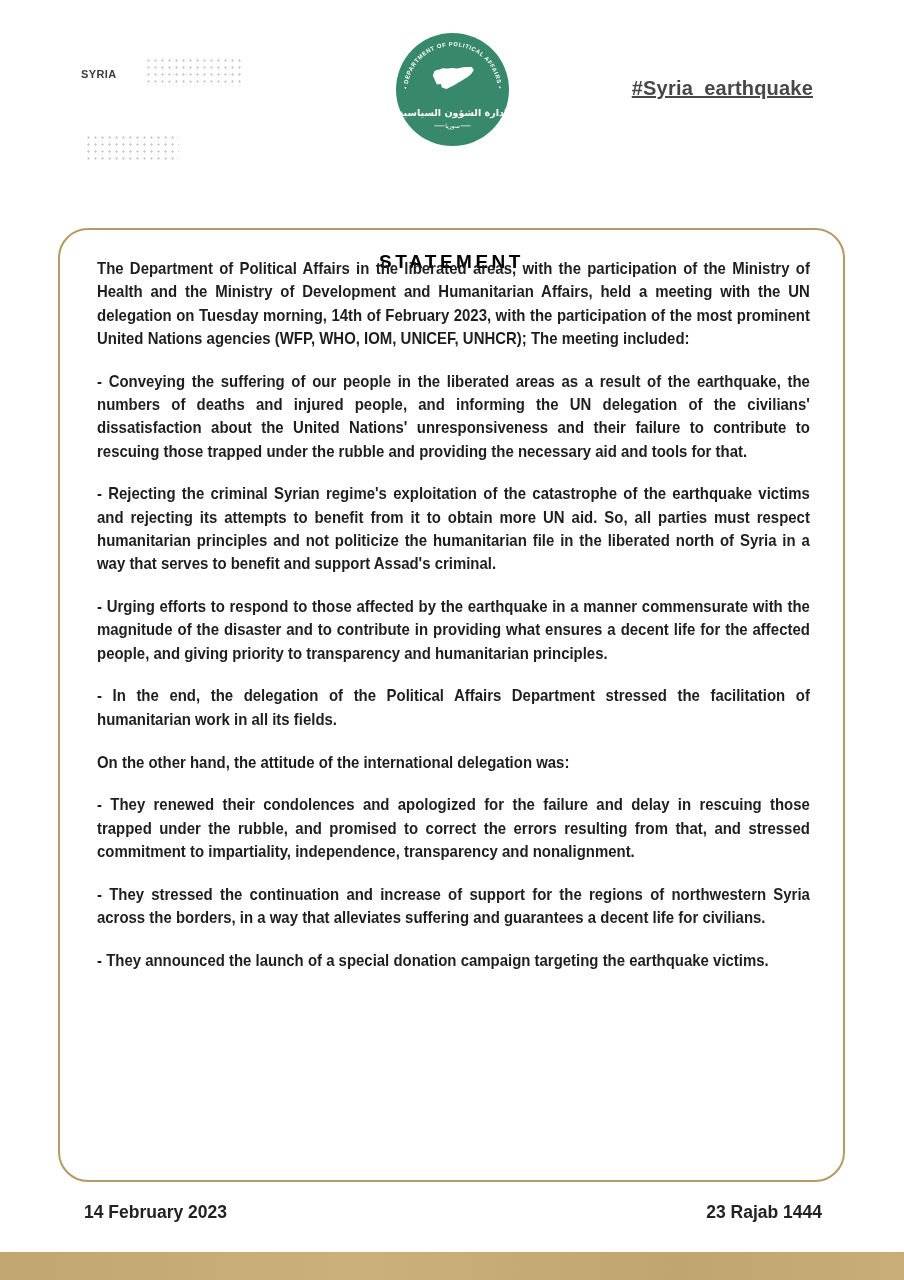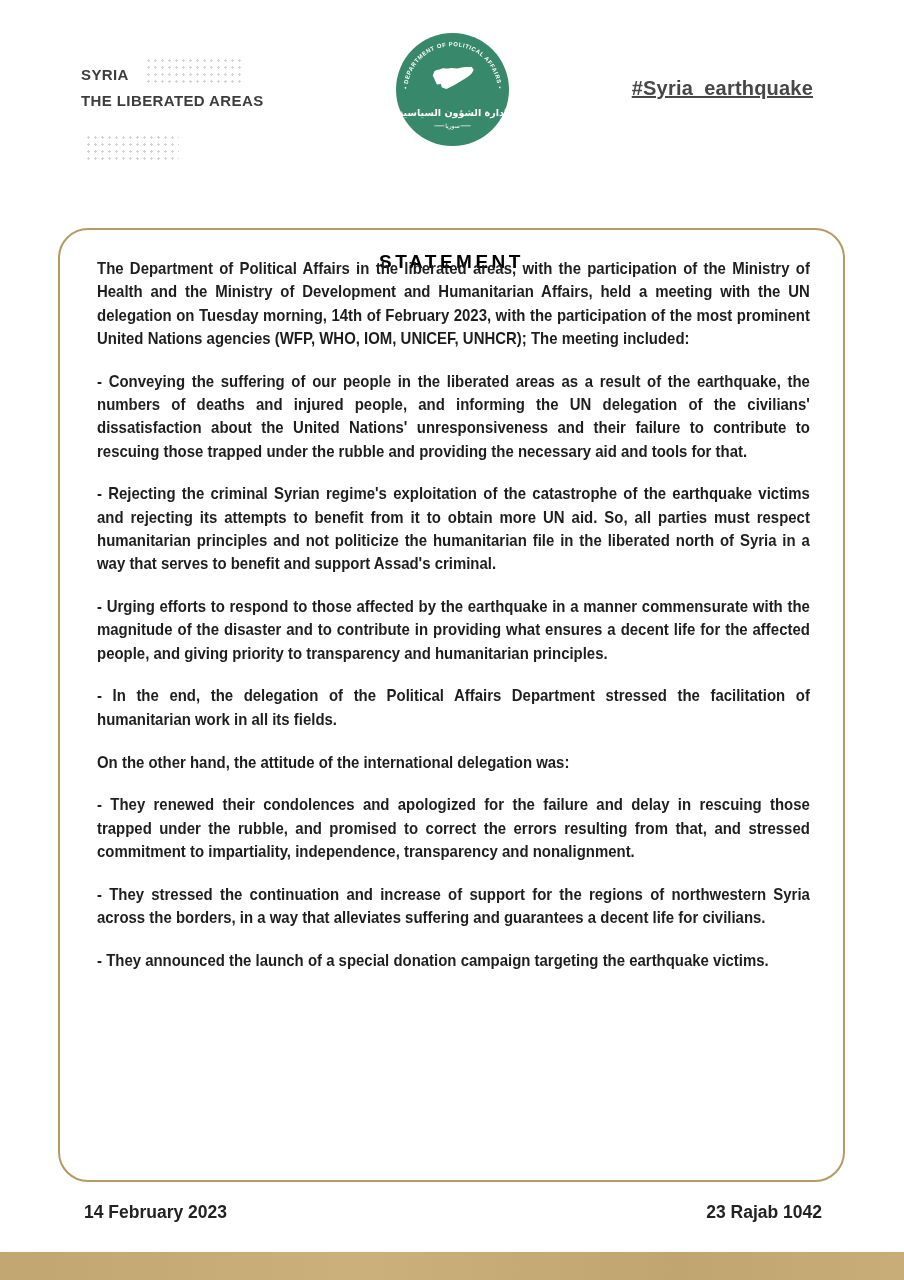--- a/index.html
+++ b/index.html
@@ -10,21 +10,21 @@
     background: #ffffff;
     overflow: hidden;
     font-family: "Liberation Sans", sans-serif;
   }
 
   
   .org {
     position: absolute;
     left: 81px;
     top: 62px;
-    font-size: 15px;
+    font-size: 11px;
     font-weight: bold;
     color: #3d3d3d;
     letter-spacing: 0.4px;
     line-height: 25.5px;
     z-index: 2;
   }
   .dots {
     position: absolute;
     background-image: radial-gradient(#d2d2d2 1.1px, transparent 1.1px);
     background-size: 7px 7px;
@@ -121,21 +121,20 @@
 </head>
 <body>
 
 <div class="page">
 
   <div class="dots dots-1"></div>
   <div class="dots dots-2"></div>
 
   <div class="org">
     <div>SYRIA</div>
-    <div>THE LIBERATED AREAS</div>
   </div>
 
   <div class="logo-wrap">
     <svg width="113" height="113" viewBox="0 0 112 112">
       <circle cx="56" cy="56" r="56" fill="#38886c"></circle>
       <defs>
         <path id="arcTop" d="M 11 58 A 45 45 0 0 1 101 58" fill="none"></path>
       </defs>
       <text font-size="5.8" font-weight="bold" fill="#ffffff" letter-spacing="0.6">
         <textPath href="#arcTop" startOffset="50%" text-anchor="middle">• DEPARTMENT OF POLITICAL AFFAIRS •</textPath>
@@ -160,18 +159,18 @@
       <p>- In the end, the delegation of the Political Affairs Department stressed the facilitation of humanitarian work in all its fields.</p>
       <p>On the other hand, the attitude of the international delegation was:</p>
       <p>- They renewed their condolences and apologized for the failure and delay in rescuing those trapped under the rubble, and promised to correct the errors resulting from that, and stressed commitment to impartiality, independence, transparency and nonalignment.</p>
       <p>- They stressed the continuation and increase of support for the regions of northwestern Syria across the borders, in a way that alleviates suffering and guarantees a decent life for civilians.</p>
       <p>- They announced the launch of a special donation campaign targeting the earthquake victims.</p>
     </div>
   </div>
 
   <div class="footer">
     <span>14 February 2023</span>
-    <span>23 Rajab 1042</span>
+    <span>23 Rajab 1444</span>
   </div>
 
   <div class="gold-bar"></div>
 
 </div>
 
 </body></html>

